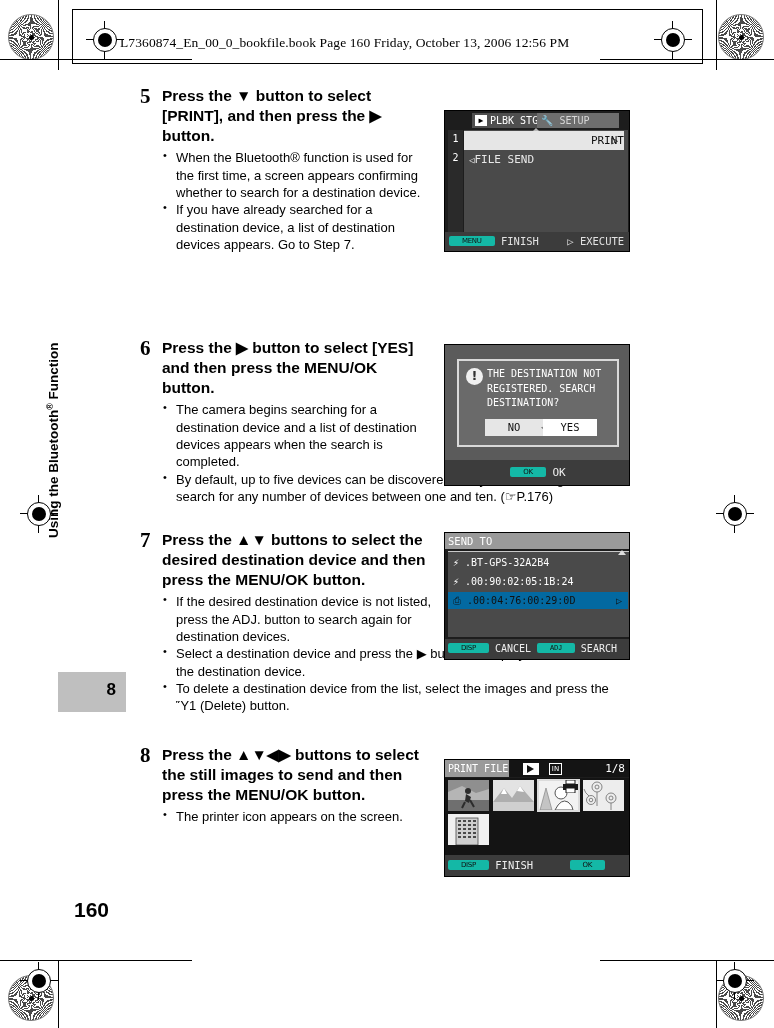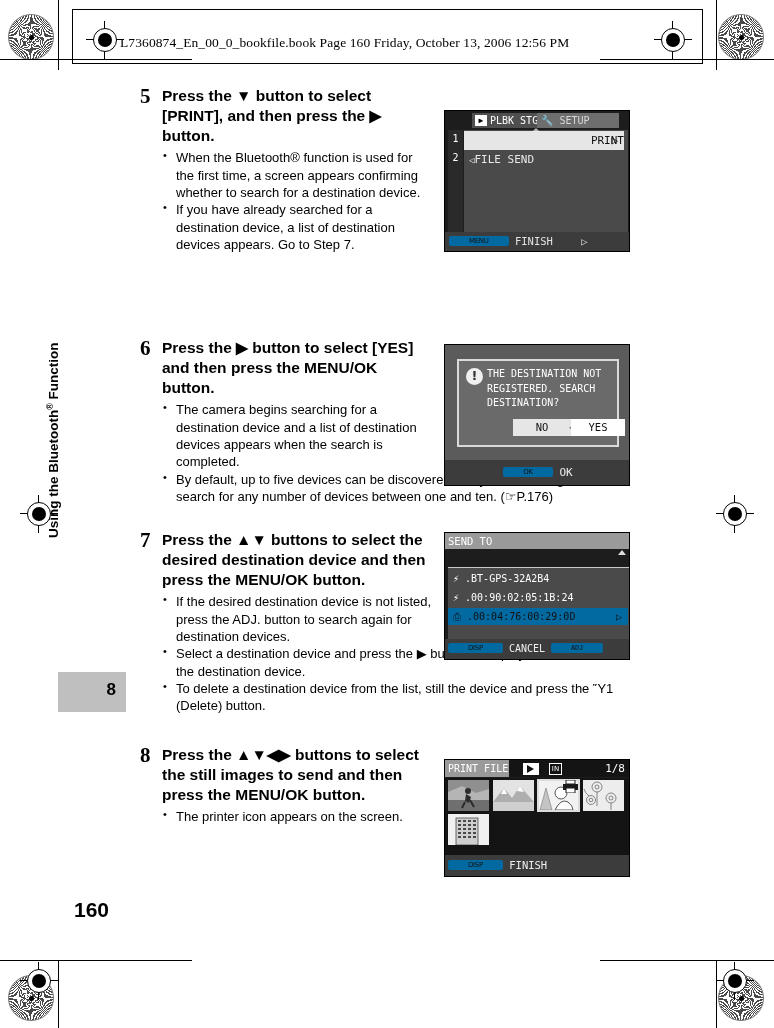--- a/index.html
+++ b/index.html
@@ -142,22 +142,22 @@
     font-size:11px; line-height:19px; padding-left:5px;
   }
   .s1-row.sel { background:#e6e6e6; color:#111; }
   .s1-row .rt { position:absolute; right:6px; top:0; }
   .s1-body { position:absolute; left:19px; top:19px; width:164px; height:104px; background:#4a4a4a; }
   .s1-foot {
     position:absolute; left:0; bottom:0; width:186px; height:19px;
     background:#3c3c3c; color:#e2e2e2; font-size:10.5px; line-height:19px;
   }
   .keycap {
-    display:inline-block; background:#0369a1; color:#111; font-size:7px;
-    padding:0 20px; border-radius:2px; line-height:10px; vertical-align:2px;
+    display:inline-block; background:#14b8a6; color:#111; font-size:7px;
+    padding:0 13px; border-radius:2px; line-height:10px; vertical-align:2px;
     font-family:"DejaVu Sans", sans-serif; letter-spacing:-0.3px;
   }
   .caret-up {
     position:absolute; left:86px; top:17px; width:0;height:0;
     border-left:5px solid transparent;border-right:5px solid transparent;
     border-bottom:5px solid #b9b9b9;
   }
 
   
   .s2-bg { position:absolute; inset:0; background:#5b5b5b; }
@@ -168,38 +168,38 @@
   .s2-ico {
     position:absolute; left:7px; top:7px; width:17px; height:17px;
     border-radius:50%; background:#f0f0f0; color:#333;
     font-size:13px; font-weight:bold; text-align:center; line-height:16px;
     font-family:"DejaVu Sans", sans-serif;
   }
   .s2-msg {
     position:absolute; left:28px; top:6px; width:128px;
     font-size:10px; line-height:1.45; color:#fff;
   }
-  .s2-btns { position:absolute; left:26px; top:58px; width:112px; height:17px; background:#e6e6e6;margin-left:28px;}
+  .s2-btns { position:absolute; left:26px; top:58px; width:112px; height:17px; background:#e6e6e6;}
   .s2-no { position:absolute; left:0; top:0; width:58px; text-align:center;
       font-size:10.5px; line-height:17px; color:#111; }
   .s2-yes { position:absolute; right:0; top:0; width:54px; text-align:center;
       font-size:10.5px; line-height:17px; color:#111; background:#fff;}
   .s2-mark { position:absolute; left:56px; top:3px; font-size:9px; color:#444;}
   .s2-foot {
     position:absolute; left:0; bottom:0; width:186px; height:25px;
     background:#3c3c3c; color:#eee; font-size:11px; line-height:25px; text-align:center;
   }
 
   
   .s3-title {
     position:absolute; left:0; top:0; width:186px; height:16px;
     background:#9a9a9a; color:#fff; font-size:10.5px; line-height:16px; padding-left:3px;
   }
   .s3-list { position:absolute; left:3px; top:18px; width:203px; height:86px; background:#4a4a4a;
-      border-top:1px solid #c9c9c9;margin-top:16px;}
+      border-top:1px solid #c9c9c9;}
   .s3-item {
     position:absolute; left:0; width:180px; height:17px;
     font-size:10px; line-height:17px; color:#fff; padding-left:5px; white-space:nowrap;
   }
   .s3-item.sel { background:#0369a1; color:#111; }
   .s3-item .rt { position:absolute; right:6px; top:0; }
   .s3-scroll {
     position:absolute; right:3px; top:17px; width:0;height:0;
     border-left:4px solid transparent;border-right:4px solid transparent;border-bottom:5px solid #ddd;
   }
@@ -375,21 +375,21 @@
 
   <div class="step" style="height:215px;">
     <div class="step-num">7</div>
     <div class="step-body">
       <div class="step-head wide" style="width:280px;">
         <span>Press the ▲▼ buttons to select the desired destination device and then press the MENU/OK button.</span>
       </div>
       <ul class="notes">
         <li style="width:270px;">If the desired destination device is not listed, press the ADJ. button to search again for destination devices.</li>
         <li style="width:470px;">Select a destination device and press the ▶ button to display information about the destination device.</li>
-        <li style="width:470px;">To delete a destination device from the list, still the device and press the Ὕ1 (Delete) button.</li>
+        <li style="width:470px;">To delete a destination device from the list, select the images and press the Ὕ1 (Delete) button.</li>
       </ul>
     </div>
 
     <div class="lcd" style="left:444px;top:2px;height:128px;">
       <div class="s3-title">SEND TO</div>
       <div class="s3-list">
         <div class="s3-item" style="top:2px;">
           <span>⚡</span>
           <span>.BT-GPS-32A2B4</span>
         </div>

